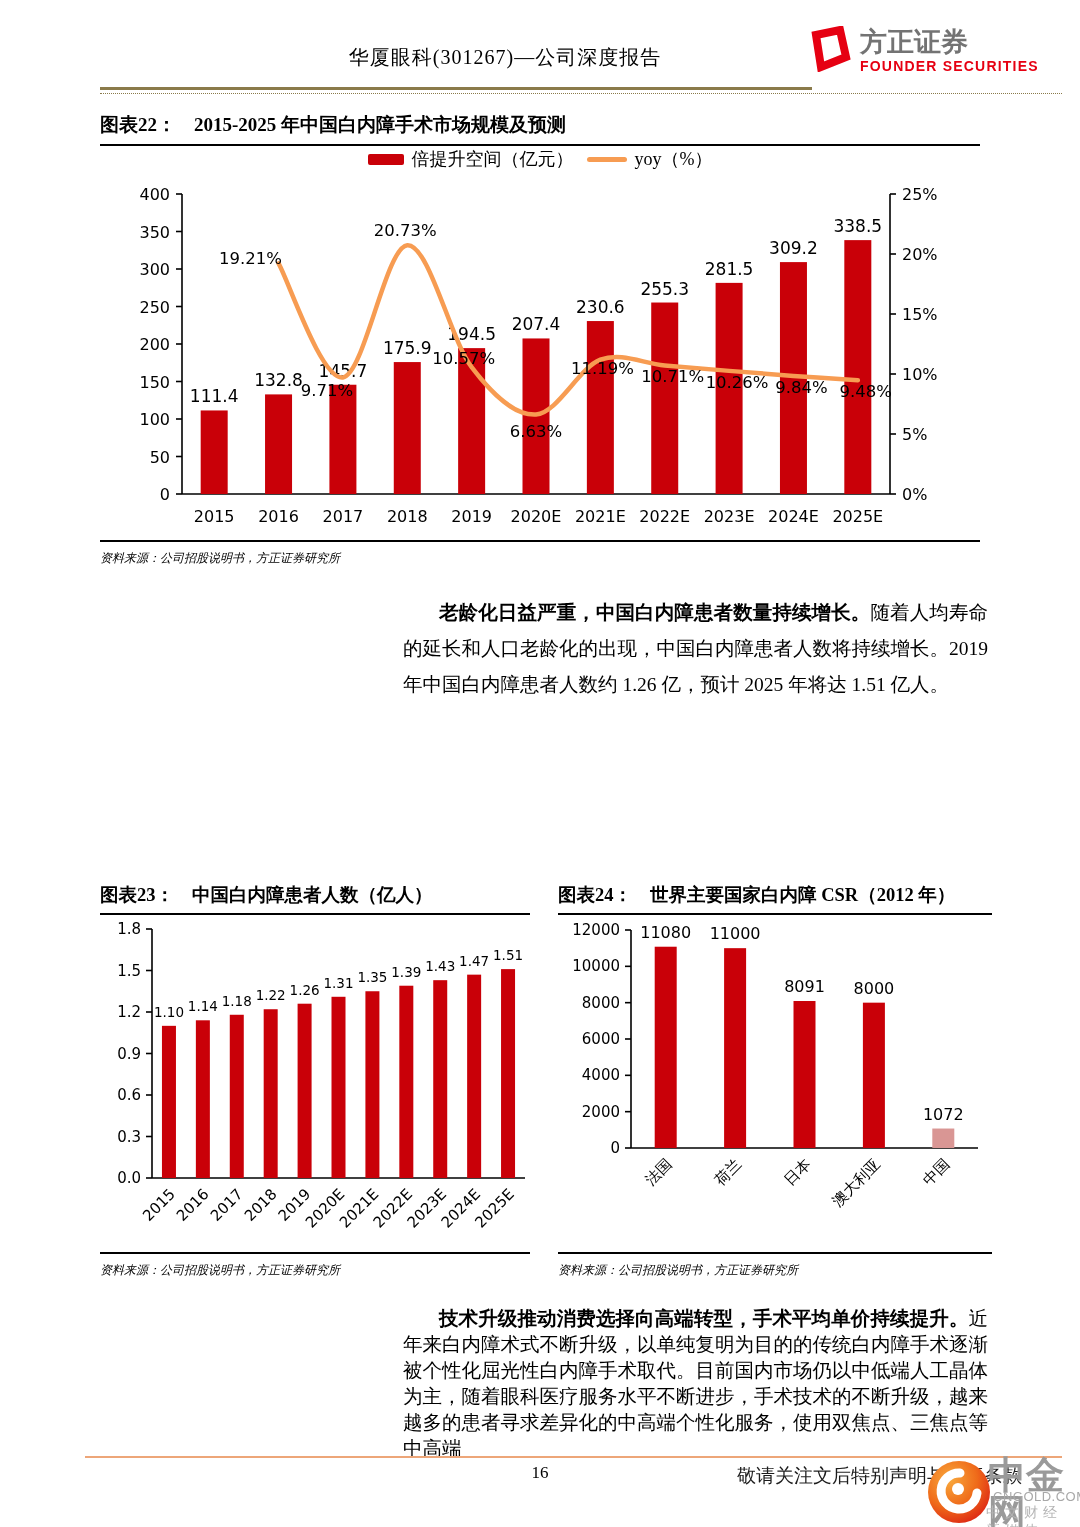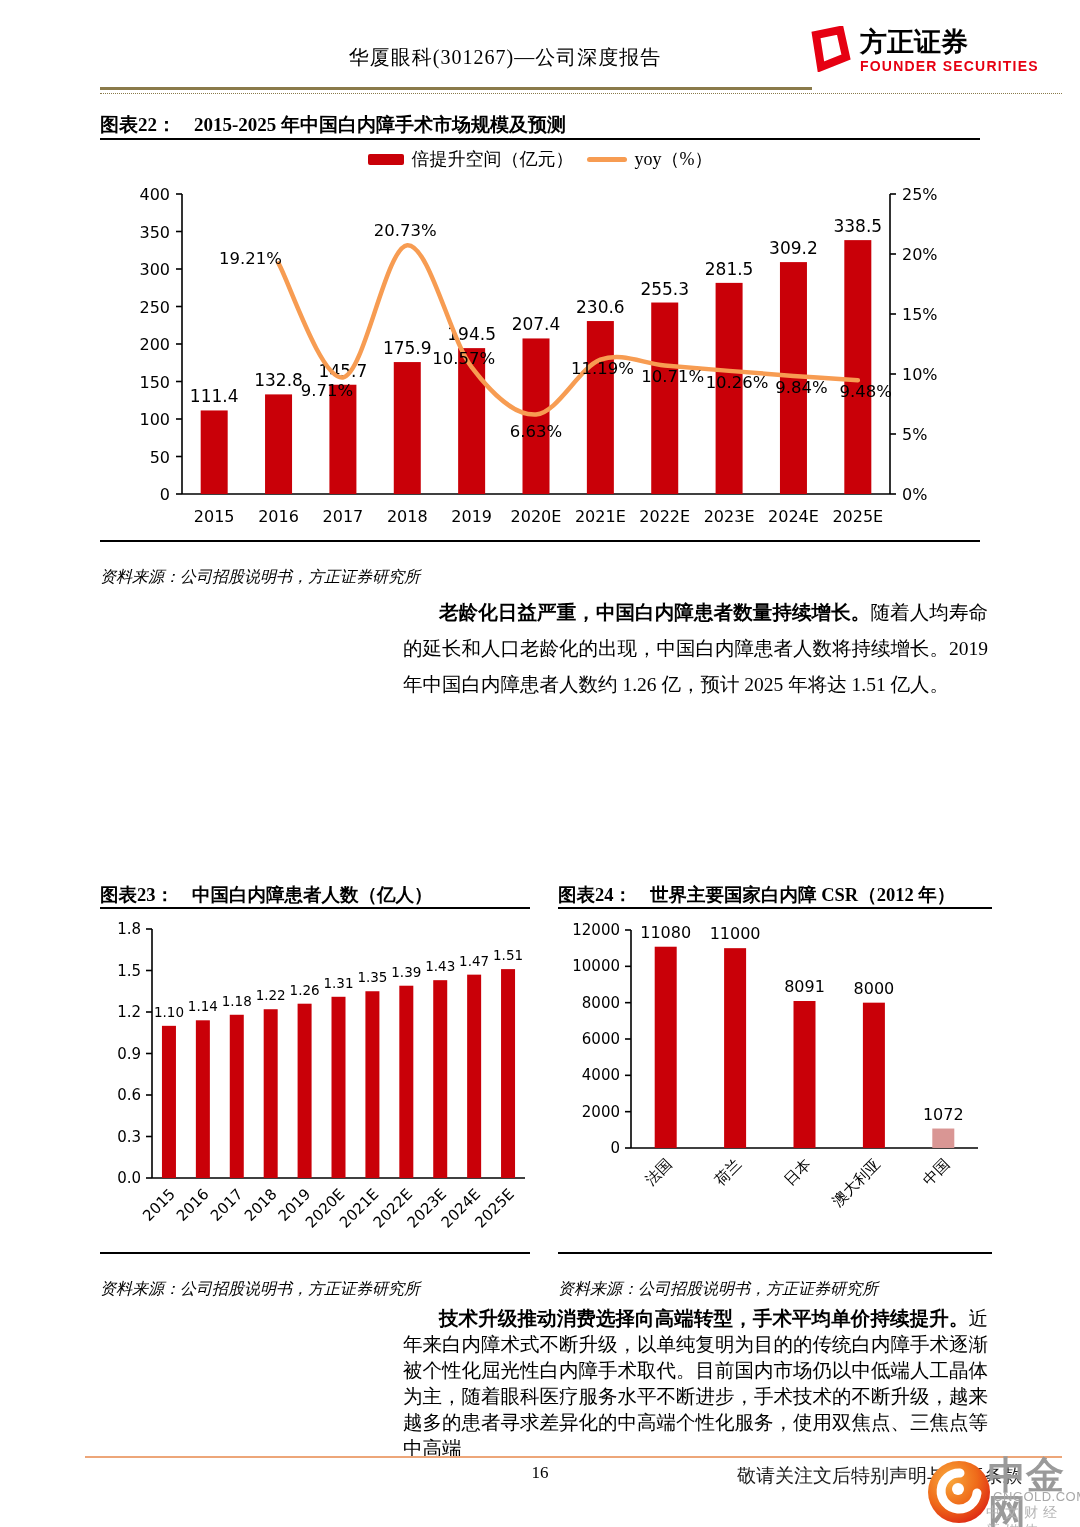--- a/index.html
+++ b/index.html
@@ -10,37 +10,37 @@
   
   .hdr-title{left:100px;top:44px;width:810px;text-align:center;font-size:20px;letter-spacing:1px;}
   .logo{left:806px;top:26px;display:flex;align-items:center;gap:8px;}
   .logo-text{display:flex;flex-direction:column;line-height:1;}
   .logo-cn{font-family:"Liberation Sans",sans-serif;font-weight:bold;font-size:27px;}
   .logo-en{font-family:"Liberation Sans",sans-serif;font-weight:bold;font-size:14px;letter-spacing:1.2px;margin-top:3px;}
   .rule-solid{left:100px;top:87px;width:712px;height:3px;}
   .rule-dotted{left:100px;top:93px;width:962px;border-top:1.5px dotted #8a7a4a;}
 
   
-  .figrow{border-bottom:2.5px solid #000;font-size:19px;font-weight:bold;}
+  .figrow{border-bottom:2.5px solid #000;padding-bottom:6px;font-size:19px;font-weight:bold;}
   .figrow .ft{margin-left:18px;}
   .fig22{left:100px;top:112px;width:880px;}
   .fig23{left:100px;top:882px;width:430px;font-size:18.5px;}
   .fig24{left:558px;top:882px;width:434px;font-size:18.5px;}
 
   
   .chart22{left:100px;top:145px;width:880px;height:440px;}
   .legend{position:absolute;left:0;top:2px;width:100%;display:flex;justify-content:center;
           align-items:center;gap:13px;font-size:18px;}
   .legend .sw-bar{width:36px;height:11px;border-radius:2px;}
   .legend .sw-line{width:40px;height:5px;border-radius:3px;}
   .legend .li{display:flex;align-items:center;gap:8px;}
   svg text{font-family:"DejaVu Sans","Liberation Sans",sans-serif;}
 
   
-  .source{border-top:2.5px solid #000;padding-top:25px;font-style:italic;font-size:16px;}
+  .source{border-top:2.5px solid #000;padding-top:8px;font-style:italic;font-size:12px;}
   .src22{left:100px;top:540px;width:880px;}
   .src23{left:100px;top:1252px;width:430px;}
   .src24{left:558px;top:1252px;width:434px;}
 
   
   .para{width:585px;left:403px;font-size:19.5px;text-align:justify;}
   .p1{top:595px;line-height:36px;}
   .p2{top:707px;line-height:29px;}
   .p3{top:1306px;line-height:26px;}
   .para b{font-weight:bold;margin-left:36px;}
@@ -61,21 +61,21 @@
 <div class="page">
 
   <div class="abs hdr-title">华厦眼科(301267)—公司深度报告</div>
   <div class="abs logo">
     <span>
       <svg width="46" height="46" viewBox="0 0 46 46">
         <path d="M10 9 L34 4 L40 31 L15 41 Z" fill="none" stroke="#e60012" stroke-width="8" stroke-linejoin="miter"></path>
       </svg>
     </span>
     <span class="logo-text">
-      <span class="logo-cn" style="color:#000000;">方正证券</span>
+      <span class="logo-cn" style="color:#737373;">方正证券</span>
       <span class="logo-en" style="color:#e60012;">FOUNDER SECURITIES</span>
     </span>
   </div>
   <div class="abs rule-solid" style="background:#8a7a4a;"></div>
   <div class="abs rule-dotted"></div>
 
   <div class="abs figrow fig22">
     <span>图表22：</span><span class="ft">2015-2025 年中国白内障手术市场规模及预测</span>
   </div>
   <div class="abs chart22">

